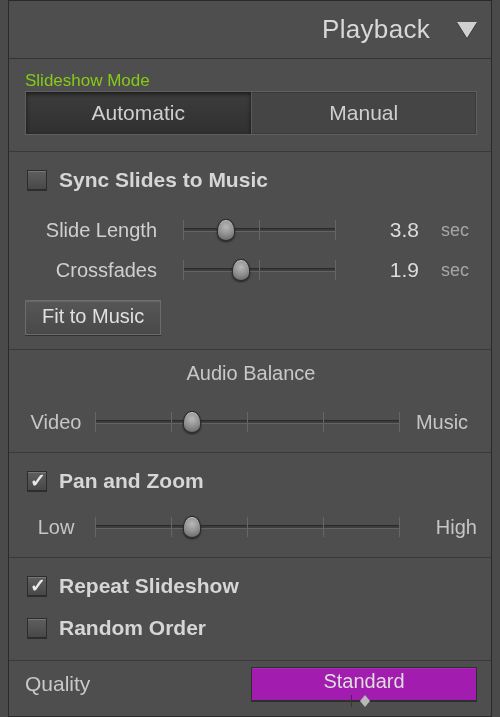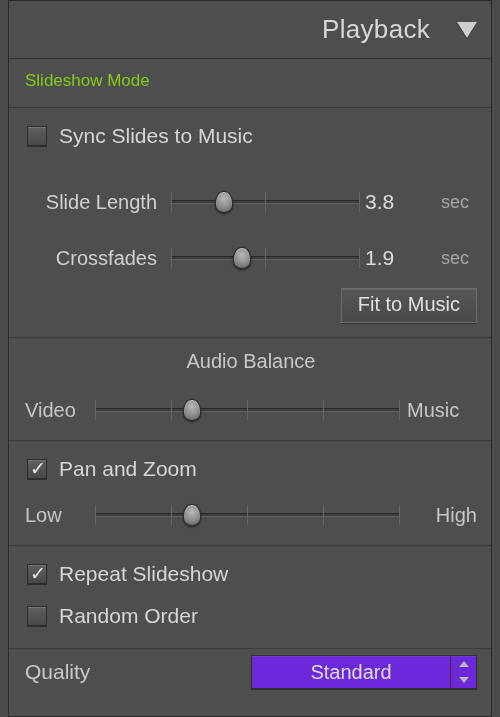--- a/index.html
+++ b/index.html
@@ -9,66 +9,70 @@
   .panel-head .title { font-size: 26px; color: #d8d8d8; letter-spacing: .3px; }
   .panel-head .disclose { width: 0; height: 0; border-left: 10px solid transparent; border-right: 10px solid transparent; border-top: 16px solid #cfcfcf; filter: drop-shadow(0 1px 0 #222); }
   .section { padding: 12px 14px 16px 16px; border-bottom: 1px solid #3a3a3a; }
   .section-title { font-size: 17px; color: #84cc16; }
   
   .seg { display: flex; height: 44px; border: 1px solid #5f5f5f; background: #454545; box-shadow: inset 0 0 0 1px #3a3a3a; }
   .seg button { flex: 1; background: transparent; border: none; color: #cfcfcf; font-size: 21px; cursor: pointer; border-right: 1px solid #5a5a5a; }
   .seg button:last-child { border-right: none; }
   .seg button.active { background: linear-gradient(#3d3d3d,#303030); box-shadow: inset 0 2px 4px rgba(0,0,0,.6); }
   
-  .ck-row { display: flex; align-items: center; gap: 12px; padding: 4px 2px; }
+  .ck-row { display: flex; align-items: center; gap: 12px; padding: 4px 2px; font-weight: bold; }
   .ck { width: 20px; height: 20px; border: 1px solid #2c2c2c; background: linear-gradient(#5f5f5f,#484848); box-shadow: inset 0 1px 0 rgba(255,255,255,.15), 0 1px 0 rgba(0,0,0,.4); position: relative; cursor: pointer; }
   .ck.checked::after { content: "✓"; position: absolute; left: 2px; top: -3px; font-size: 19px; color: #eaeaea; }
   .ck-label { font-size: 21px; color: #d6d6d6; }
   
-  .slide-row { display: grid; grid-template-columns: 140px 1fr 70px 36px; align-items: center; gap: 6px; padding: 6px 0; margin-top: 16px; }
+  .slide-row { display: grid; grid-template-columns: 140px 1fr 70px 36px; align-items: center; gap: 18px; padding: 6px 0; }
   .slide-row .lab { font-size: 20px; color: #cfcfcf; text-align: right; padding-right: 8px; }
-  .slide-row .val { font-size: 21px; color: #dcdcdc; padding-right: 4px; }
+  .slide-row .val { font-size: 21px; color: #dcdcdc; text-align: right; padding-right: 4px; }
   .slide-row .unit { font-size: 18px; color: #a6a6a6; }
   
   .slider-wrap { position: relative; height: 28px; }
   .track { position: absolute; left: 0; right: 0; top: 50%; height: 4px; transform: translateY(-50%); background: #3c3c3c; border-top: 1px solid #2a2a2a; border-bottom: 1px solid #646464; }
   .ticks { position: absolute; left: 0; right: 0; top: 4px; bottom: 4px; }
   .ticks span { position: absolute; top: 0; bottom: 0; width: 1px; background: #666; }
   .thumb { position: absolute; top: 50%; width: 18px; height: 22px; transform: translate(-50%,-50%); background: radial-gradient(circle at 50% 35%, #b8b8b8 0%, #8b8b8b 55%, #606060 100%); border: 1px solid #2b2b2b; border-radius: 50% 50% 55% 55% / 60% 60% 40% 40%; box-shadow: 0 1px 2px rgba(0,0,0,.6), inset 0 1px 1px rgba(255,255,255,.4); cursor: pointer; }
   
   .btn { display: inline-block; padding: 4px 16px 6px; font-size: 20px; color: #e0e0e0; background: linear-gradient(#565656,#494949); border: 1px solid #6c6c6c; box-shadow: inset 0 1px 0 rgba(255,255,255,.1), 0 1px 0 rgba(0,0,0,.35); cursor: pointer; }
-  .right { display: flex; justify-content: flex-end; padding-top: 10px; }
+  .right { display: flex; justify-content: flex-start; padding-top: 10px; }
   
   .sub-head { text-align: center; font-size: 20px; color: #c8c8c8; margin-bottom: 23px; }
   
   .bal-row { display: grid; grid-template-columns: 62px 1fr 70px; align-items: center; gap: 8px; }
-  .bal-row .end { font-size: 20px; color: #c6c6c6; }
+  .bal-row .end { font-size: 20px; color: #c6c6c6; text-align: center; }
   
   .quality-row { display: flex; align-items: center; justify-content: space-between; padding: 6px 14px 10px 16px; }
   .quality-row .lab { font-size: 21px; color: #c8c8c8; }
-  .select { display: flex; align-items: center; gap: 0; height: 34px; width: 226px; border: 1px solid #2f2f2f; background: #6d28d9; box-shadow: 0 1px 0 rgba(255,255,255,.08) inset, 0 1px 0 rgba(0,0,0,.4); cursor: pointer; }
+  .select { display: flex; align-items: center; gap: 0; height: 34px; width: 226px; border: 1px solid #2f2f2f; background: #a21caf; box-shadow: 0 1px 0 rgba(255,255,255,.08) inset, 0 1px 0 rgba(0,0,0,.4); cursor: pointer; flex-direction: column; }
   .select .sval { flex: 1; text-align: center; font-size: 20px; color: #dedede; padding: 2px 4px; }
   .select .stepper { width: 26px; height: 100%; border-left: 1px solid #353535; display: flex; flex-direction: column; }
   .select .stepper div { flex: 1; display: flex; align-items: center; justify-content: center; }
   .select .tri-up { width: 0; height: 0; border-left: 5px solid transparent; border-right: 5px solid transparent; border-bottom: 6px solid #b9b9b9; }
   .select .tri-down { width: 0; height: 0; border-left: 5px solid transparent; border-right: 5px solid transparent; border-top: 6px solid #b9b9b9; }
   .sep { height: 1px; background: #3a3a3a; margin: 14px -14px 12px -16px; }
 </style>
 </head>
 <body>
 
 <div class="panel">
 
   <div class="panel-head">
     <span class="title">Playback</span>
     <span class="disclose"></span>
   </div>
 
   <div class="section">
     <div class="section-title">Slideshow Mode</div>
+    <div class="seg">
+      <button class="active">Automatic</button>
+      <button>Manual</button>
+    </div>
   </div>
 
   <div class="section">
     <div class="ck-row">
       <span class="ck"></span>
       <span class="ck-label">Sync Slides to Music</span>
     </div>
     <div style="height:14px"></div>
 
     <div class="slide-row">

